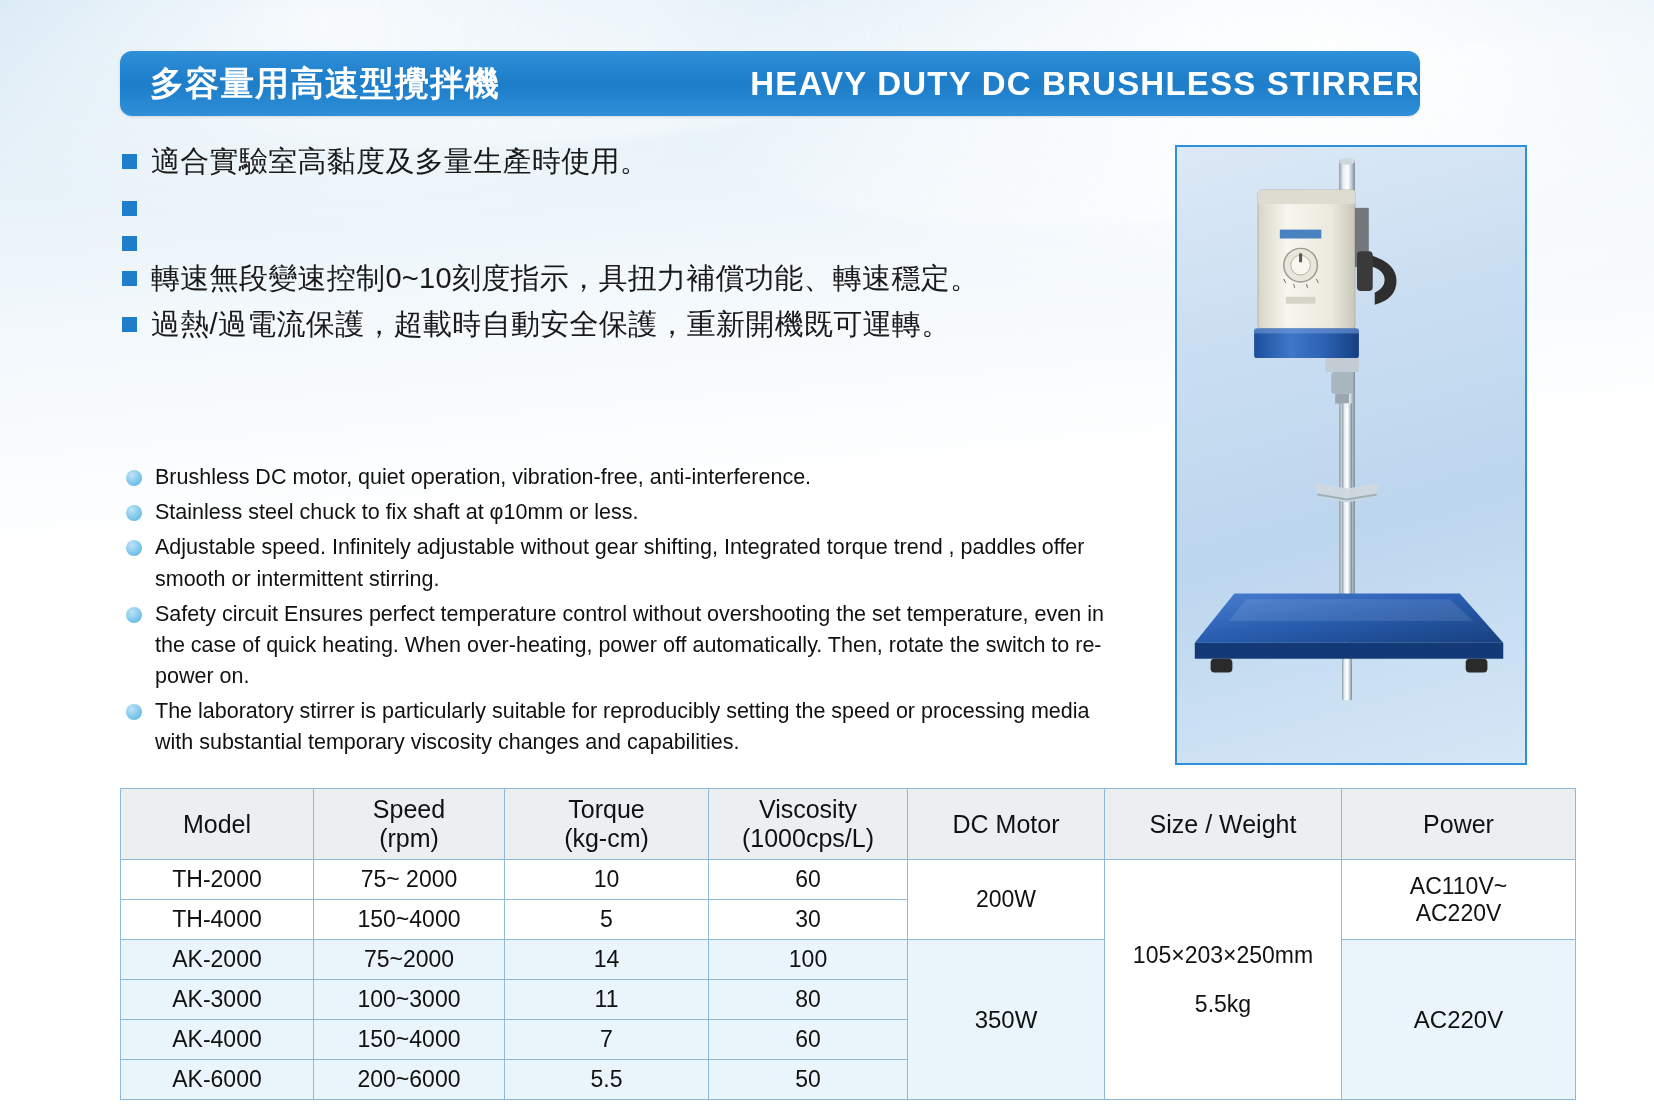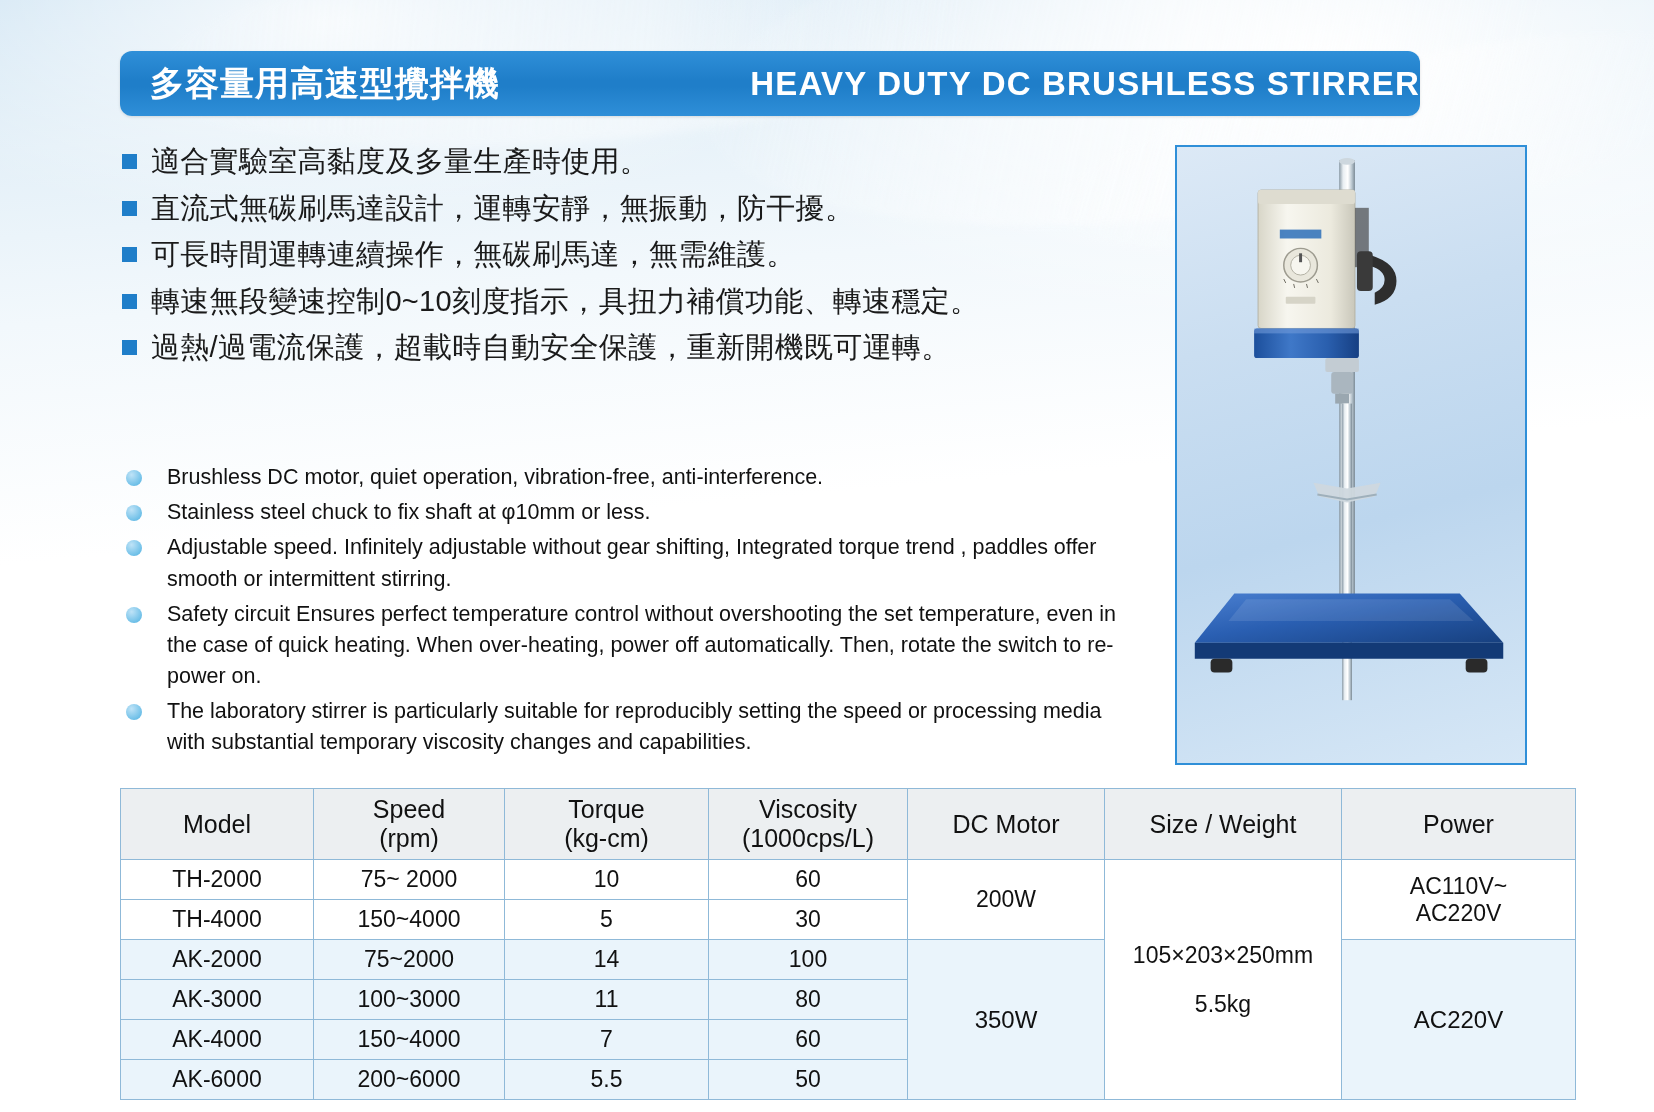--- a/index.html
+++ b/index.html
@@ -115,21 +115,20 @@
   .en-list {
     position: absolute;
     left: 126px;
     top: 462px;
     width: 1000px;
   }
   .en-item {
     display: flex;
     align-items: flex-start;
     margin-bottom: 4px;
-    gap: 12px;
   }
   .dot-bullet {
     width: 16px;
     height: 16px;
     border-radius: 50%;
     background: radial-gradient(circle at 35% 30%, #bfe3f7, #6fc0e8 70%, #4aa8d8);
     margin-top: 8px;
     margin-right: 13px;
     flex: 0 0 auto;
   }
@@ -203,25 +202,23 @@
     <span class="title-en">HEAVY DUTY  DC BRUSHLESS STIRRER</span>
   </div>
 
   <div class="cn-list">
     <div class="cn-item">
       <span class="sq-bullet"></span>
       <span class="cn-text">適合實驗室高黏度及多量生產時使用。</span>
     </div>
     <div class="cn-item">
       <span class="sq-bullet"></span>
-      <span class="cn-text">直流式無碳刷馬達設計，運轉安靜，無振動，防干擾。</span>
     </div>
     <div class="cn-item">
       <span class="sq-bullet"></span>
-      <span class="cn-text">可長時間運轉連續操作，無碳刷馬達，無需維護。</span>
     </div>
     <div class="cn-item">
       <span class="sq-bullet"></span>
       <span class="cn-text">轉速無段變速控制0~10刻度指示，具扭力補償功能、轉速穩定。</span>
     </div>
     <div class="cn-item">
       <span class="sq-bullet"></span>
       <span class="cn-text">過熱/過電流保護，超載時自動安全保護，重新開機既可運轉。</span>
     </div>
   </div>

